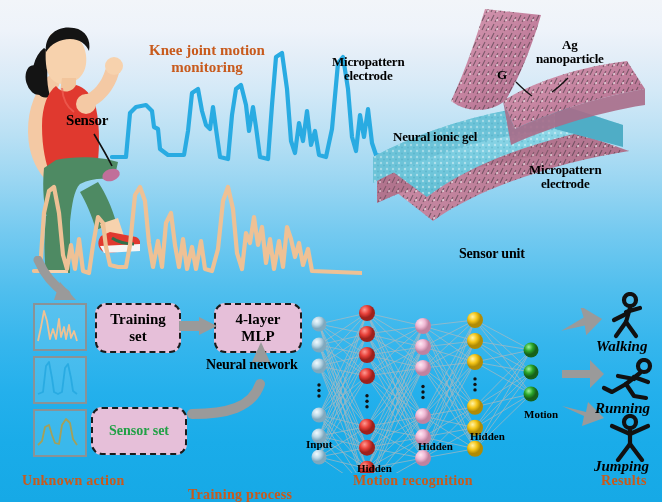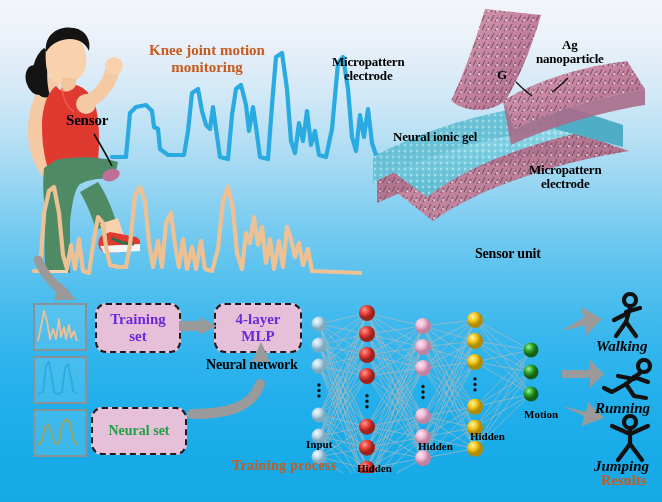--- a/index.html
+++ b/index.html
@@ -17,21 +17,21 @@
   .lbl-orange{position:absolute;color:#c85a1c;font-weight:bold;
        font-family:"Liberation Serif",serif;line-height:1.1;white-space:pre-line;
        text-align:center;}
   .bottom-lbl{position:absolute;color:#c85a1c;font-weight:bold;font-size:14px;
        font-family:"Liberation Serif",serif;letter-spacing:.3px;}
   svg{display:block;}
   .pinkbox{
     position:absolute;background:#e6bfd9;border:2.2px dashed #1a1a1a;
     border-radius:11px;display:flex;align-items:center;justify-content:center;
     text-align:center;font-weight:bold;font-family:"Liberation Serif",serif;
-    line-height:1.12;white-space:pre-line;color:#6d28d9;
+    line-height:1.12;white-space:pre-line;color:#000000;
   }
   .thumb{position:absolute;border:2.5px solid #8a9296;background:rgba(120,205,240,.35);}
   .netlbl{position:absolute;color:#000;font-weight:bold;font-size:11px;
     font-family:"Liberation Serif",serif;white-space:nowrap;}
   .reslbl{position:absolute;color:#000;font-weight:bold;font-size:15px;
     font-family:"Liberation Serif",serif;white-space:nowrap;font-style:italic;}
 </style>
 </head>
 <body>
 
@@ -152,21 +152,21 @@
   </svg>
 
   <div class="lbl" style="left:332px;top:55px;font-size:13px;text-align:center;">Micropattern
 electrode</div>
   <div class="lbl" style="left:536px;top:38px;font-size:13px;text-align:center;">Ag
 nanoparticle</div>
   <div class="lbl" style="left:497px;top:68px;font-size:13px;">G</div>
   <div class="lbl" style="left:393px;top:130px;font-size:13px;">Neural ionic gel</div>
   <div class="lbl" style="left:529px;top:163px;font-size:13px;text-align:center;">Micropattern
 electrode</div>
-  <div class="lbl" style="left:459px;top:246px;font-size:14px;margin-left:16px;">Sensor unit</div>
+  <div class="lbl" style="left:459px;top:246px;font-size:14px;">Sensor unit</div>
 
   <svg width="120" height="50" style="position:absolute;left:490px;top:60px;">
     <path d="M26 22 C32 28 36 32 42 36" stroke="#111" stroke-width="1.3" fill="none"></path>
     <path d="M78 18 C72 24 68 28 62 32" stroke="#111" stroke-width="1.3" fill="none"></path>
   </svg>
 
   <svg width="70" height="55" style="position:absolute;left:28px;top:256px;">
     <path d="M10 4 C16 18 26 30 38 38" stroke="#9a9a9a" stroke-width="9" fill="none" stroke-linecap="round"></path>
     <path d="M32 26 L48 44 L26 44 Z" fill="#9a9a9a"></path>
   </svg>
@@ -182,21 +182,21 @@
     </svg>
   </div>
   <div class="thumb" style="left:33px;top:409px;width:50px;height:44px;">
     <svg width="46" height="40">
       <path fill="none" stroke="#a3a05a" stroke-width="1.8" stroke-linejoin="round" d="M3 34 L7 30 L10 16 L14 14 L17 24 L20 32 L24 33 L27 14 L31 8 L35 12 L38 28 L42 34"></path>
     </svg>
   </div>
 
   <div class="pinkbox" style="left:95px;top:303px;width:82px;height:46px;font-size:15px;">Training
 set</div>
-  <div class="pinkbox" style="left:91px;top:407px;width:92px;height:44px;font-size:14px;color:#22a046;">Neural set</div>
+  <div class="pinkbox" style="left:91px;top:407px;width:92px;height:44px;font-size:14px;color:#22a046;">Sensor set</div>
   <div class="pinkbox" style="left:214px;top:303px;width:84px;height:46px;font-size:15px;">4-layer
 MLP</div>
 
   <div class="lbl" style="left:206px;top:357px;font-size:14px;">Neural network</div>
 
   <svg width="42" height="24" style="position:absolute;left:177px;top:315px;">
     <path d="M2 11 L24 11" stroke="#9a9a9a" stroke-width="10" stroke-linecap="butt"></path>
     <path d="M22 2 L40 11 L22 20 Z" fill="#9a9a9a"></path>
   </svg>
   <svg width="96" height="82" style="position:absolute;left:186px;top:340px;">
@@ -470,16 +470,18 @@
       <circle cx="30" cy="8" r="6"></circle>
       <path d="M30 16 L30 30"></path>
       <path d="M30 20 L48 12"></path>
       <path d="M30 20 L12 12"></path>
       <path d="M30 30 L42 46"></path>
       <path d="M30 30 L18 46"></path>
     </g>
   </svg>
   <div class="reslbl" style="left:594px;top:458px;">Jumping</div>
 
-  <div class="bottom-lbl" style="left:188px;top:458px;margin-left:44px;">Training process</div>
+  <div class="bottom-lbl" style="left:22px;top:473px;">Unknown action</div>
+  <div class="bottom-lbl" style="left:188px;top:487px;">Training process</div>
+  <div class="bottom-lbl" style="left:353px;top:473px;">Motion recognition</div>
   <div class="bottom-lbl" style="left:601px;top:473px;">Results</div>
 
 </div>
 
 </body></html>

